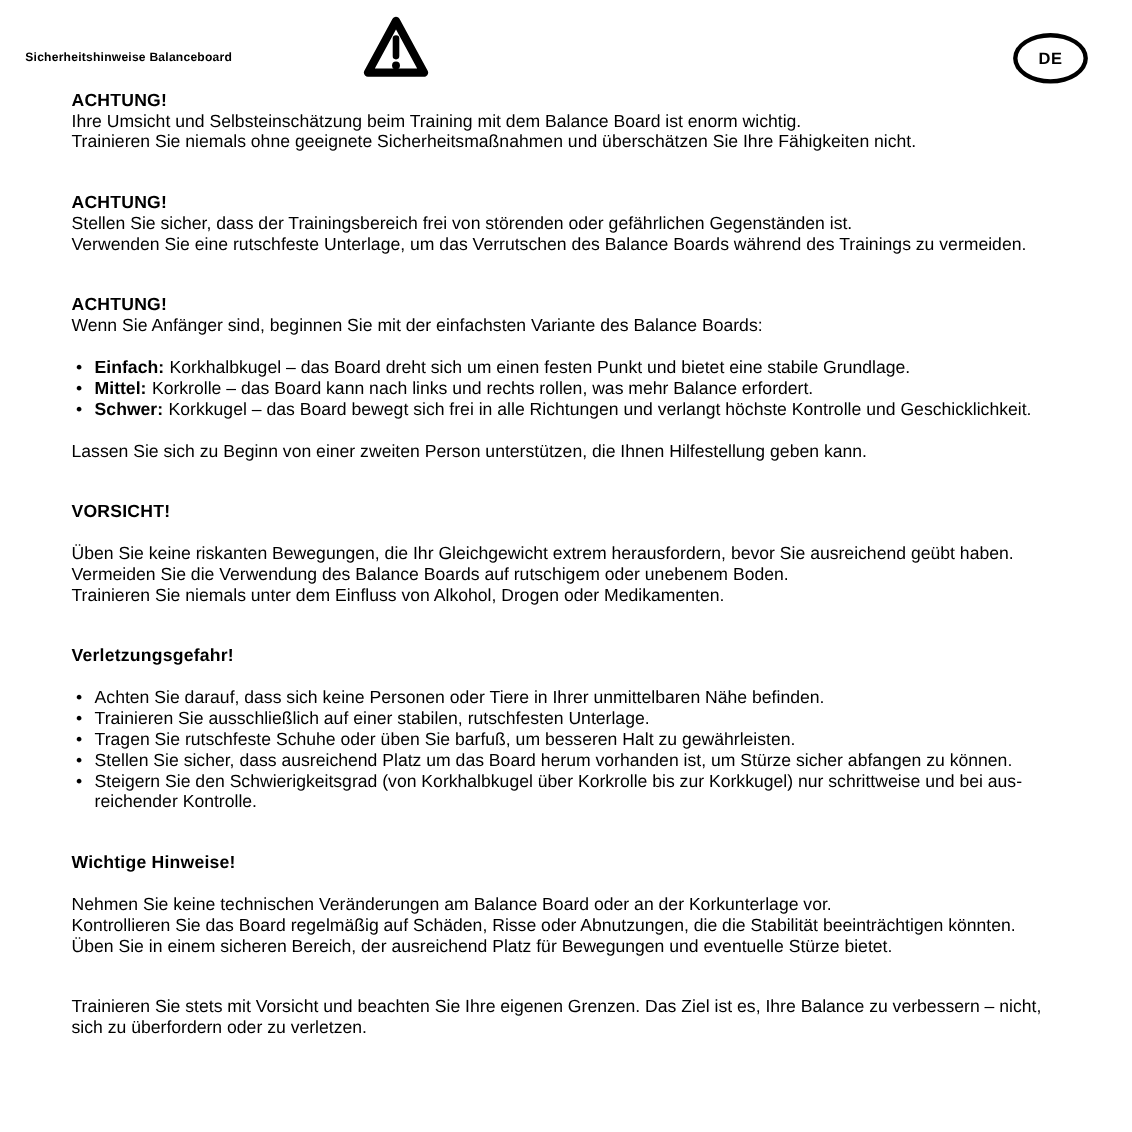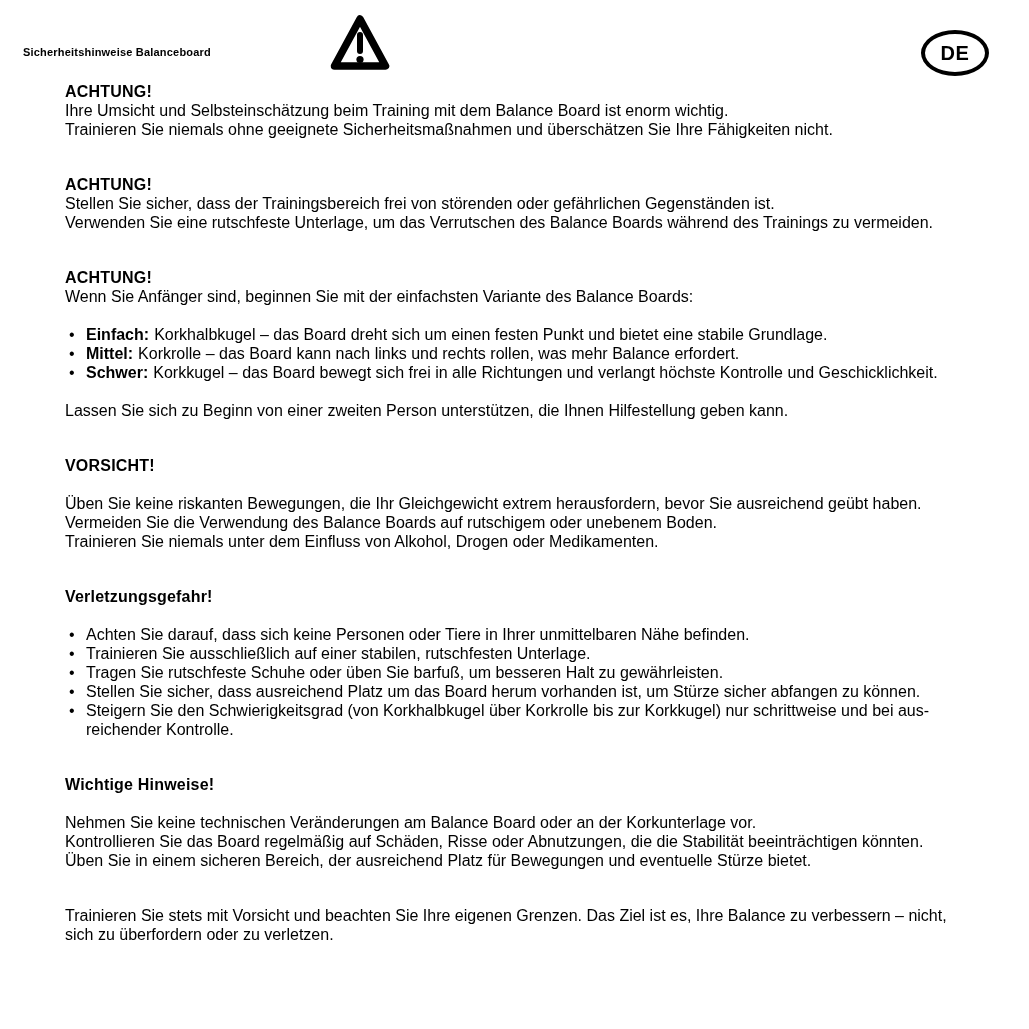--- a/index.html
+++ b/index.html
@@ -35,21 +35,21 @@
     left: 921px;
     top: 30px;
     width: 68px;
     height: 46px;
     border: 4px solid #000;
     border-radius: 50%;
     display: flex;
     align-items: center;
     justify-content: center;
     font-weight: bold;
-    font-size: 20px;
+    font-size: 15px;
     letter-spacing: 0.5px;
   }
   .content {
     position: absolute;
     left: 40px;
     top: 82px;
     width: 986px;
     margin-left: 25px;
   }
   .section { margin-top: 36px; }

